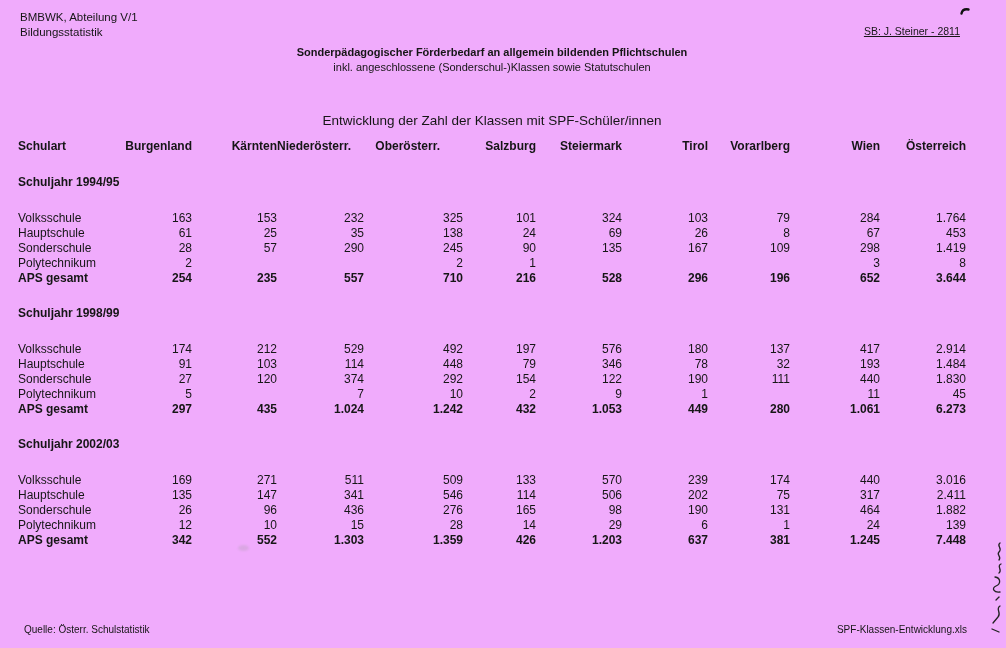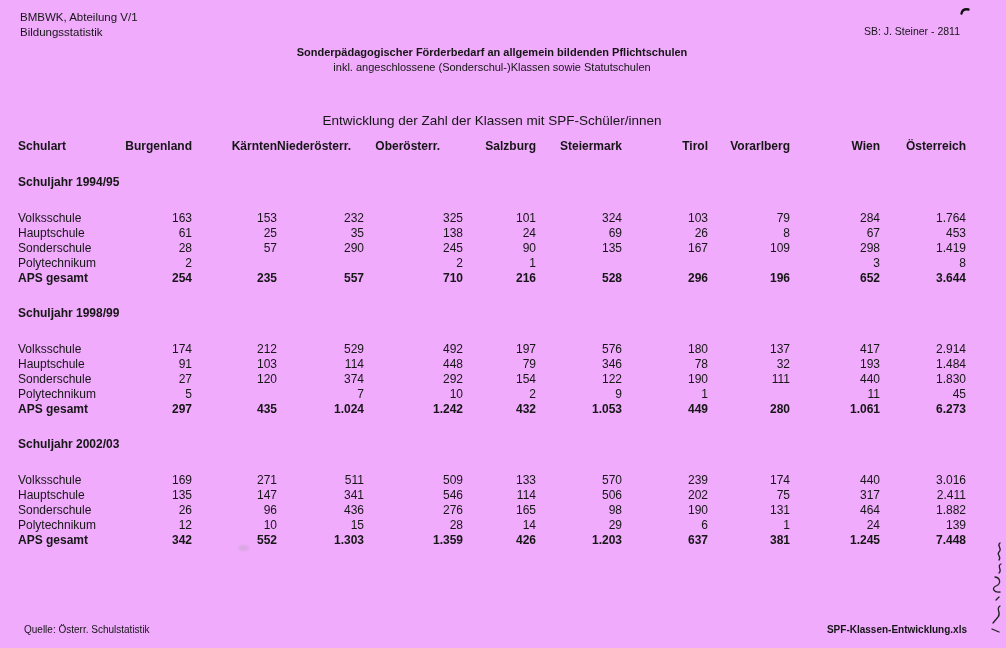--- a/index.html
+++ b/index.html
@@ -3,21 +3,21 @@
 <meta charset="utf-8">
 <style>
   html,body { margin:0; padding:0; background:#e8e8e8; }
   .page {
     position:relative; width:1006px; height:648px; background:#f0abfc;
     font-family:"Liberation Sans", sans-serif; color:#161616; overflow:hidden;
   }
   
   .org { position:absolute; left:20px; top:10px; font-size:11.5px; line-height:15px; }
   
-  .sb  { position:absolute; right:46px; top:25px; font-size:10.5px; }
+  .sb  { position:absolute; right:46px; top:25px; font-size:10.5px;text-decoration:underline; }
   
   .doc-title { position:absolute; left:18px; top:45px; width:948px; text-align:center;
                font-size:11px; line-height:15px; }
   .doc-title .l1 { font-weight:bold; }
   
   .table-title { position:absolute; left:18px; top:113px; width:948px; text-align:center;
                  font-weight:normal; font-size:13.5px; }
   
   .grid { display:grid; grid-template-columns:92px 82px 85px 87px 99px 73px 86px 86px 82px 90px 86px; }
   .cell { text-align:right; white-space:nowrap; }
@@ -29,21 +29,21 @@
               font-weight:bold; font-size:12px; line-height:15px; }
   
   .sections { position:absolute; left:18px; top:175px; width:948px; font-size:12px; }
   .section { margin-bottom:20px; }
   .section-title { text-align:left; font-weight:bold; font-size:12px; height:15px; line-height:15px; }
   .rows { margin-top:21px; }
   .trow { height:15px; line-height:15px; }
   .trow.bold { font-weight:bold; }
   
   .footer-source { position:absolute; left:24px; top:624px; font-size:10px; }
-  .footer-file   { position:absolute; left:18px; top:624px; width:949px; text-align:right; font-size:10px;font-weight:bold; }
+  .footer-file   { position:absolute; left:18px; top:624px; width:949px; text-align:right; font-size:10px; }
   
   .pen-mark  { position:absolute; left:960px; top:2px; }
   .hand-note { position:absolute; left:988px; top:540px; }
   .smudge { position:absolute; left:238px; top:545px; width:11px; height:6px;
             background:#9a9a9a; opacity:.25; border-radius:50%; filter:blur(1px); }
 </style>
 </head>
 <body>
 
 <div class="page">

